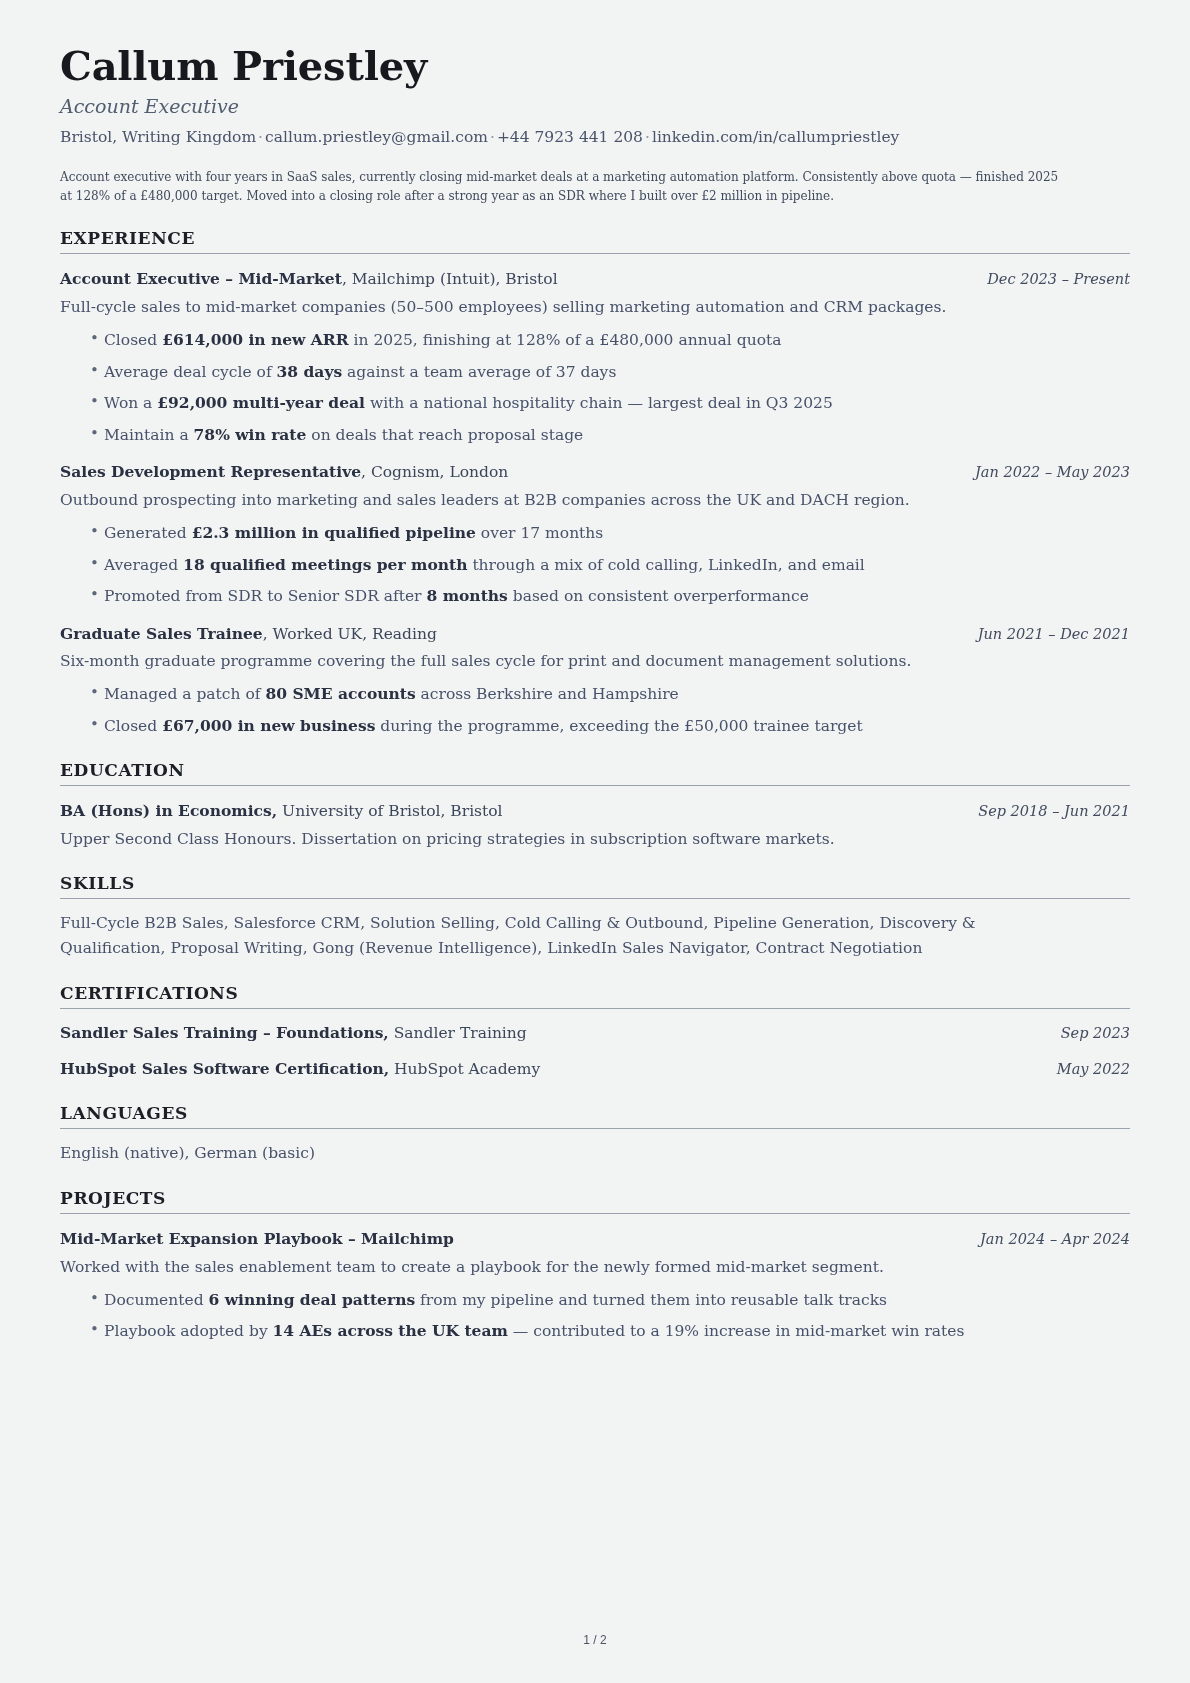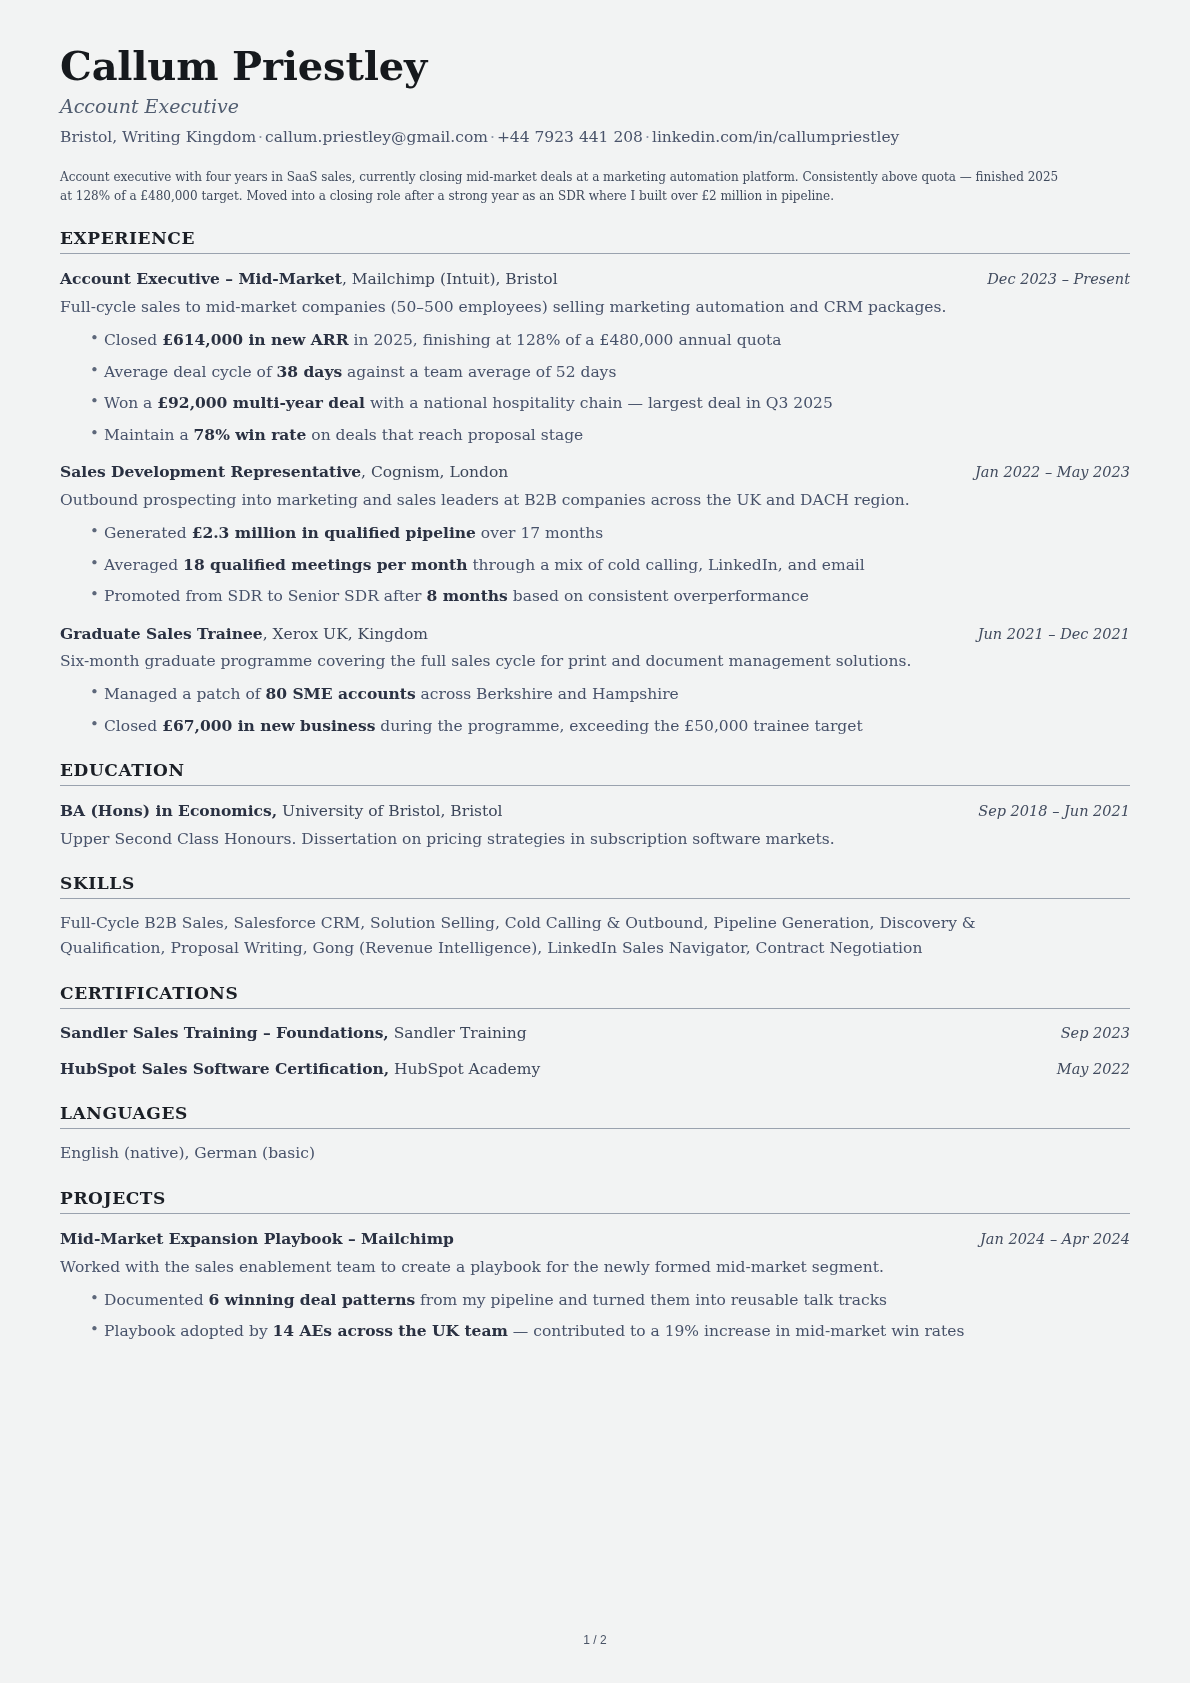--- a/index.html
+++ b/index.html
@@ -181,42 +181,42 @@
     <div class="section-title">EXPERIENCE</div>
 
     <div class="entry">
       <div class="entry-head">
         <div class="entry-title"><span class="strong">Account Executive – Mid-Market</span><span>, Mailchimp (Intuit), Bristol</span></div>
         <div class="entry-date">Dec 2023 – Present</div>
       </div>
       <div class="entry-sub">Full-cycle sales to mid-market companies (50–500 employees) selling marketing automation and CRM packages.</div>
       <ul class="bullets">
         <li><span>Closed </span><b>£614,000 in new ARR</b><span> in 2025, finishing at 128% of a £480,000 annual quota</span></li>
-        <li><span>Average deal cycle of </span><b>38 days</b><span> against a team average of 52 days</span></li>
+        <li><span>Average deal cycle of </span><b>38 days</b><span> against a team average of 37 days</span></li>
         <li><span>Won a </span><b>£92,000 multi-year deal</b><span> with a national hospitality chain — largest deal in Q3 2025</span></li>
         <li><span>Maintain a </span><b>78% win rate</b><span> on deals that reach proposal stage</span></li>
       </ul>
     </div>
 
     <div class="entry">
       <div class="entry-head">
         <div class="entry-title"><span class="strong">Sales Development Representative</span><span>, Cognism, London</span></div>
         <div class="entry-date">Jan 2022 – May 2023</div>
       </div>
       <div class="entry-sub">Outbound prospecting into marketing and sales leaders at B2B companies across the UK and DACH region.</div>
       <ul class="bullets">
         <li><span>Generated </span><b>£2.3 million in qualified pipeline</b><span> over 17 months</span></li>
         <li><span>Averaged </span><b>18 qualified meetings per month</b><span> through a mix of cold calling, LinkedIn, and email</span></li>
         <li><span>Promoted from SDR to Senior SDR after </span><b>8 months</b><span> based on consistent overperformance</span></li>
       </ul>
     </div>
 
     <div class="entry">
       <div class="entry-head">
-        <div class="entry-title"><span class="strong">Graduate Sales Trainee</span><span>, Xerox UK, Kingdom</span></div>
+        <div class="entry-title"><span class="strong">Graduate Sales Trainee</span><span>, Worked UK, Reading</span></div>
         <div class="entry-date">Jun 2021 – Dec 2021</div>
       </div>
       <div class="entry-sub">Six-month graduate programme covering the full sales cycle for print and document management solutions.</div>
       <ul class="bullets">
         <li><span>Managed a patch of </span><b>80 SME accounts</b><span> across Berkshire and Hampshire</span></li>
         <li><span>Closed </span><b>£67,000 in new business</b><span> during the programme, exceeding the £50,000 trainee target</span></li>
       </ul>
     </div>
   </div>
 

